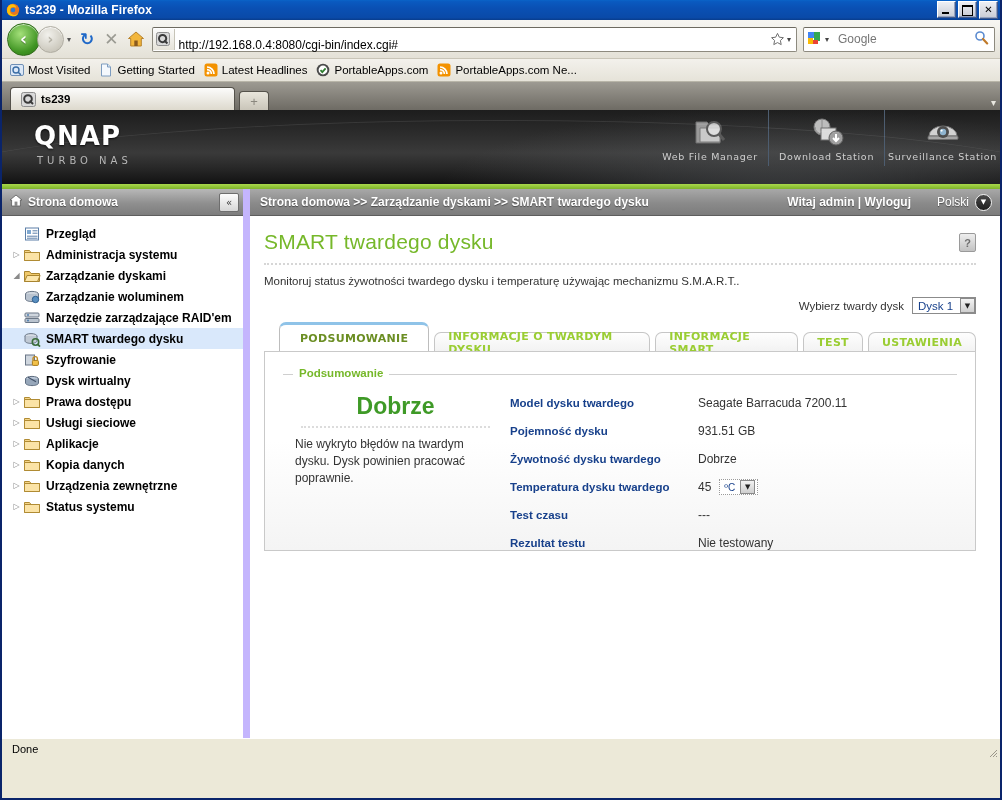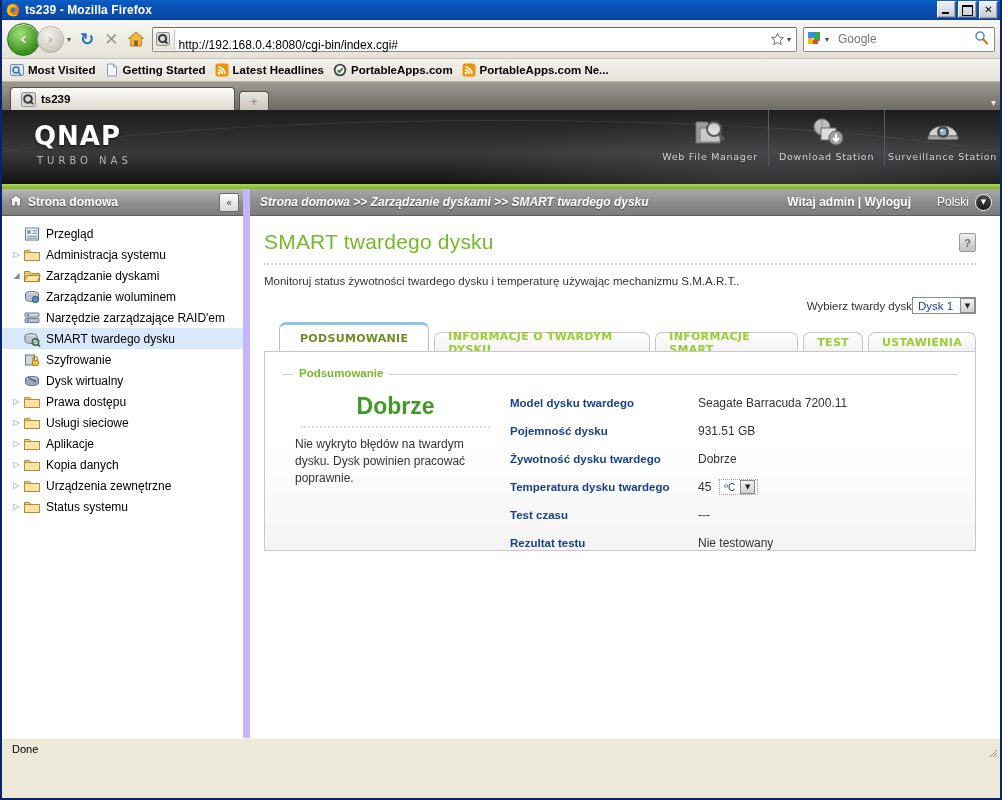--- a/index.html
+++ b/index.html
@@ -54,21 +54,21 @@
   .star{width:15px;height:15px;margin-right:2px;flex:0 0 auto;}
   .urlcaret{font-size:8px;color:#444;margin-right:5px;font-family:"DejaVu Sans",sans-serif;}
   .searchwrap{width:190px;height:23px;background:#fff;border:1px solid #8d8a7f;border-top-color:#6d6a60;
               border-radius:2px;display:flex;align-items:center;flex:0 0 auto;}
   .gicon{width:17px;height:16px;margin:0 1px 0 3px;position:relative;flex:0 0 auto;}
   .searchtext{flex:1;color:#767676;font-size:12px;padding-left:4px;}
   .magnifier{margin-right:5px;}
 
   
   .bookmarks{height:22px;background:linear-gradient(to bottom,#f3f1ec,#e6e3d9);display:flex;align-items:center;
-             padding-left:5px;border-bottom:1px solid #b8b5a8;font-weight:bold;}
+             padding-left:5px;border-bottom:1px solid #b8b5a8;}
   .bm{display:flex;align-items:center;padding:1px 6px 1px 3px;font-size:11.5px;color:#000;white-space:nowrap;}
   .bm .bmi{width:14px;height:14px;margin-right:4px;flex:0 0 auto;position:relative;}
 
   
   .tabstrip{height:28px;background:linear-gradient(to bottom,#9d9a92,#6e6b64);display:flex;align-items:flex-end;
             padding-left:8px;position:relative;}
   .tab{height:23px;min-width:225px;display:flex;align-items:center;padding:0 10px;
        background:linear-gradient(to bottom,#fcfcfb,#ddd9cd);
        border:1px solid #55524b;border-bottom:none;border-radius:4px 4px 0 0;box-sizing:border-box;}
   .tabfav{width:15px;height:15px;margin-right:5px;flex:0 0 auto;}
@@ -111,43 +111,43 @@
   .sb-title{flex:1;color:#fff;font-weight:bold;font-size:12px;text-shadow:0 1px 1px rgba(0,0,0,.45);}
   .collapse{width:18px;height:17px;background:linear-gradient(to bottom,#fdfdfd,#d6d6d6);
             border:1px solid #6e6e6e;border-radius:2px;display:flex;align-items:center;justify-content:center;
             font-size:10px;color:#3b3b3b;font-family:"DejaVu Sans",sans-serif;}
   .sb-list{flex:1;padding-top:7px;background:#fff;}
   .sb-item{display:flex;align-items:center;height:21px;padding-left:8px;font-size:12px;color:#000;}
   .sb-item.sel{background:#d9e8fb;}
   .sb-tw{width:13px;flex:0 0 auto;display:flex;align-items:center;justify-content:center;
          font-size:8px;color:#8a8a8a;font-family:"DejaVu Sans",sans-serif;}
   .sb-ico{width:18px;height:16px;margin-right:5px;flex:0 0 auto;position:relative;}
-  .sb-lbl{white-space:nowrap;}
+  .sb-lbl{white-space:nowrap;font-weight:bold;}
   .lvl2{padding-left:21px;}
 
   .content{flex:1;display:flex;flex-direction:column;min-width:0;background:#fff;}
   .crumbbar{height:26px;background:linear-gradient(to bottom,#a8a8a8,#8a8a8a 55%,#7c7c7c);
             display:flex;align-items:center;padding:0 8px 0 10px;color:#fff;font-size:12px;font-weight:bold;
             text-shadow:0 1px 1px rgba(0,0,0,.45);border-bottom:1px solid #5e5e5e;}
-  .crumbs{flex:1;white-space:nowrap;font-style:italic;}
+  .crumbs{flex:1;white-space:nowrap;}
   .welcome{margin-right:26px;white-space:nowrap;}
   .langwrap{display:flex;align-items:center;gap:6px;font-weight:normal;}
   .langcircle{width:15px;height:15px;border-radius:50%;background:linear-gradient(to bottom,#4a4a4a,#1d1d1d);
               border:1px solid #f0f0f0;display:flex;align-items:center;justify-content:center;
               color:#fff;font-size:7px;font-family:"DejaVu Sans",sans-serif;}
 
   .cbody{flex:1;padding:14px 24px 0 14px;background:#fff;overflow:hidden;position:relative;}
   .ptitle-row{display:flex;align-items:flex-start;}
   .ptitle{flex:1;font-size:21px;color:#76b82a;font-weight:normal;letter-spacing:.2px;}
   .helpbtn{width:15px;height:17px;background:linear-gradient(to bottom,#eeeeee,#c2c2c2);
            border:1px solid #9a9a9a;border-radius:2px;display:flex;align-items:center;justify-content:center;
            color:#6f6f6f;font-size:11px;font-weight:bold;margin-top:3px;}
   .dots{height:1px;margin:9px 0 9px 0;border-top:2px dotted #d6d6d6;}
   .pdesc{font-size:11.5px;color:#333;margin-bottom:10px;}
-  .selectrow{display:flex;align-items:center;justify-content:flex-end;margin-bottom:8px;}
+  .selectrow{display:flex;align-items:center;justify-content:flex-end;gap:8px;margin-bottom:8px;}
   .selectrow .lbl{font-size:11.5px;color:#333;}
   .ddl{height:17px;min-width:60px;background:#fff;border:1px solid #8b8b8b;display:flex;align-items:center;
        padding-left:5px;font-size:11.5px;color:#17408b;box-sizing:border-box;}
   .ddl .ddbtn{width:15px;height:15px;margin-left:auto;background:linear-gradient(to bottom,#f3f3f3,#cfcfcf);
               border:1px solid #8b8b8b;display:flex;align-items:center;justify-content:center;
               font-size:7px;color:#222;font-family:"DejaVu Sans",sans-serif;box-sizing:border-box;}
 
   
   .tabrow{display:flex;align-items:flex-end;gap:5px;border-bottom:none;padding-left:15px;}
   .ctab{height:20px;padding:0 13px;display:flex;align-items:center;justify-content:center;

